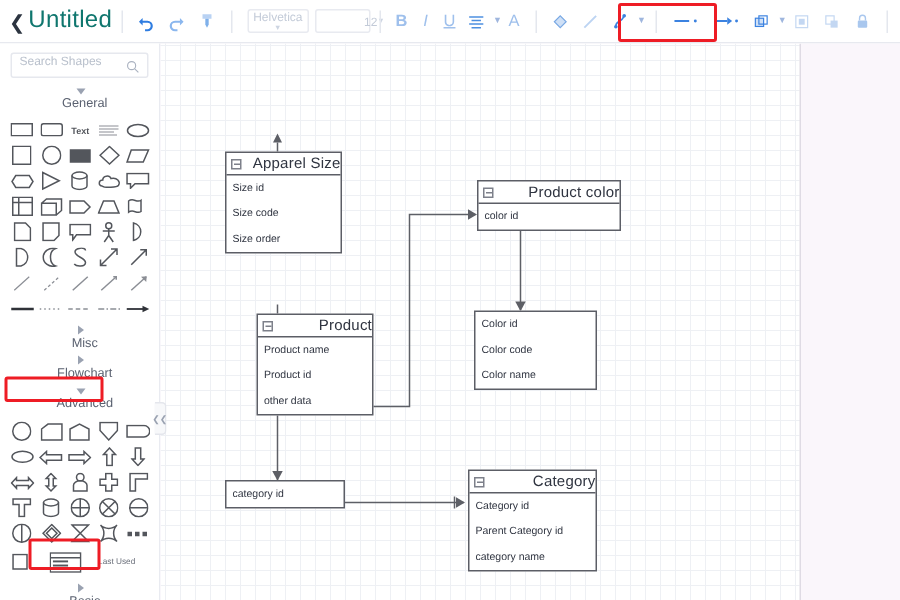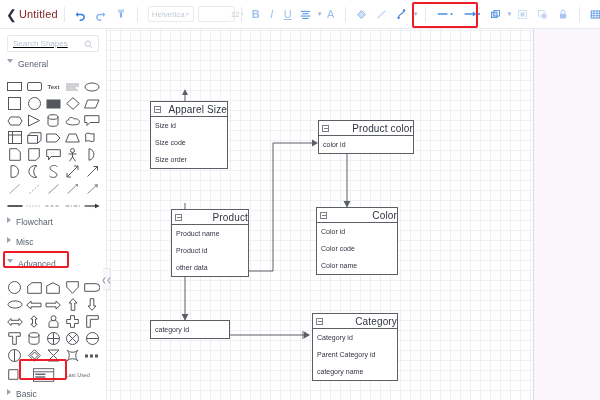--- a/index.html
+++ b/index.html
@@ -15,40 +15,40 @@
   .topbar {
     position: absolute; left: 0; top: 0; width: 600px; height: 29px;
     background: #ffffff; border-bottom: 1px solid #e7e9ef;
     display: flex; align-items: center;
   }
   .back-chevron {
     width: 20px; margin-left: 6px; text-align: center;
     color: #2c3440; font-size: 13px; line-height: 1;
   }
   .doc-title {
-    font-size: 11px; color: #7f1d1d; margin-left: 2px;
+    font-size: 16px; color: #0f766e; margin-left: 2px;
     letter-spacing: .2px; white-space: nowrap;
   }
   .tb-sep {
     width: 1px; height: 15px; background: #e4e7ee; margin: 0 6px; flex: none;
   }
   .tb-group { display: flex; align-items: center; }
   .tb-btn {
     width: 17px; height: 17px; display: flex; align-items: center;
     justify-content: center; flex: none; margin: 0 1.5px;
   }
   .tb-btn svg { display: block; }
   .caret { font-size: 6px; color: #9fb6de; margin-left: 1px; }
 
   .font-box, .size-box {
     height: 16px; border: 1px solid #e8eaf0; border-radius: 2px;
     display: flex; align-items: center; justify-content: space-between;
     padding: 0 3px; color: #c3cbd8; font-size: 8px; background: #fff;
   }
-  .font-box { width: 50px; margin-left: 4px; }
+  .font-box { width: 50px; margin-left: 4px; flex-direction: column; }
   .size-box { width: 27px; margin-left: 4px; padding-left: 32px; }
   .mini-caret { font-size: 5px; color: #cdd5e2; }
 
   .txt-btn {
     font-size: 11px; color: #9fc0ec; width: 14px; text-align: center;
     flex: none; margin: 0 1px;
   }
   .txt-btn.b { font-weight: bold; }
   .txt-btn.i { font-style: italic; }
   .txt-btn.u { text-decoration: underline; }
@@ -61,30 +61,29 @@
 
   
   .sidebar {
     position: absolute; left: 0; top: 29px; width: 107px; height: 371px;
     background: #ffffff; border-right: 1px solid #e9ebf1;
     overflow: hidden;
   }
   .search-wrap { padding: 6px 7px 4px 7px; }
   .search-box {
     height: 17px; border: 1px solid #e6e8ee; border-radius: 2px;
-    display: flex; align-items: center; padding: 0 5px;
+    display: flex; padding: 0 5px;
     background: #fff;
-    text-decoration: underline;
   }
   .search-box span.ph { font-size: 8px; color: #b9c0cc; flex: 1; }
   .search-ico { color: #aab2c0; }
 
   .sect-head {
-    display: flex; align-items: flex-start; height: 17px; padding-left: 7px;
-    font-size: 8.5px; color: #5a6170; margin-top: 3px;
+    display: flex; align-items: center; height: 17px; padding-left: 7px;
+    font-size: 8.5px; color: #5a6170; margin-top: 3px; flex-direction: column;
   }
   .tri {
     width: 0; height: 0; margin-right: 5px; flex: none;
   }
   .tri.down { border-left: 3.2px solid transparent; border-right: 3.2px solid transparent; border-top: 4px solid #9aa2b1; }
   .tri.right { border-top: 3.2px solid transparent; border-bottom: 3.2px solid transparent; border-left: 4px solid #9aa2b1; }
 
   .shape-grid {
     display: flex; flex-wrap: wrap; padding: 2px 4px 0 5px;
   }
@@ -531,26 +530,26 @@
       <div class="shape-cell">
           <svg width="16" height="8">
             <path d="M0.5 4 H12" stroke="#2f3238" stroke-width="1.2"></path>
             <path d="M11 1.8 L15.5 4 L11 6.2 Z" fill="#2f3238"></path>
           </svg>
         </div>
     </div>
 
     <div class="sect-head">
       <span class="tri right"></span>
-      <span>Flowchart</span>
+      <span>Misc</span>
     </div>
 
     <div class="sect-head">
       <span class="tri right"></span>
-      <span>Misc</span>
+      <span>Flowchart</span>
     </div>
 
     <div class="sect-head" style="margin-top:5px">
       <span class="tri down"></span>
       <span>Advanced</span>
     </div>
 
     <div class="shape-grid" style="padding-top:3px">
 
       <div class="shape-cell">
@@ -761,24 +760,20 @@
         <div class="entity" style="left: 43px; top: 180px; width: 78px; margin-left: 21px;">
           <div class="ent-head">
             <div class="ent-minus"></div>
             <div class="ent-title">Product</div>
           </div>
           <div class="ent-row">Product name</div>
           <div class="ent-row">Product id</div>
           <div class="ent-row">other data</div>
         </div>
         <div class="entity" style="left: 209px; top: 178px; width: 82px;">
-          <div class="ent-head">
-            <div class="ent-minus"></div>
-            <div class="ent-title">Color</div>
-          </div>
           <div class="ent-row">Color id</div>
           <div class="ent-row">Color code</div>
           <div class="ent-row">Color name</div>
         </div>
         <div class="entity" style="left: 43px; top: 291px; width: 80px;">
           <div class="ent-row">category id</div>
         </div>
         <div class="entity" style="left: 205px; top: 284px; width: 86px;">
           <div class="ent-head">
             <div class="ent-minus"></div>

